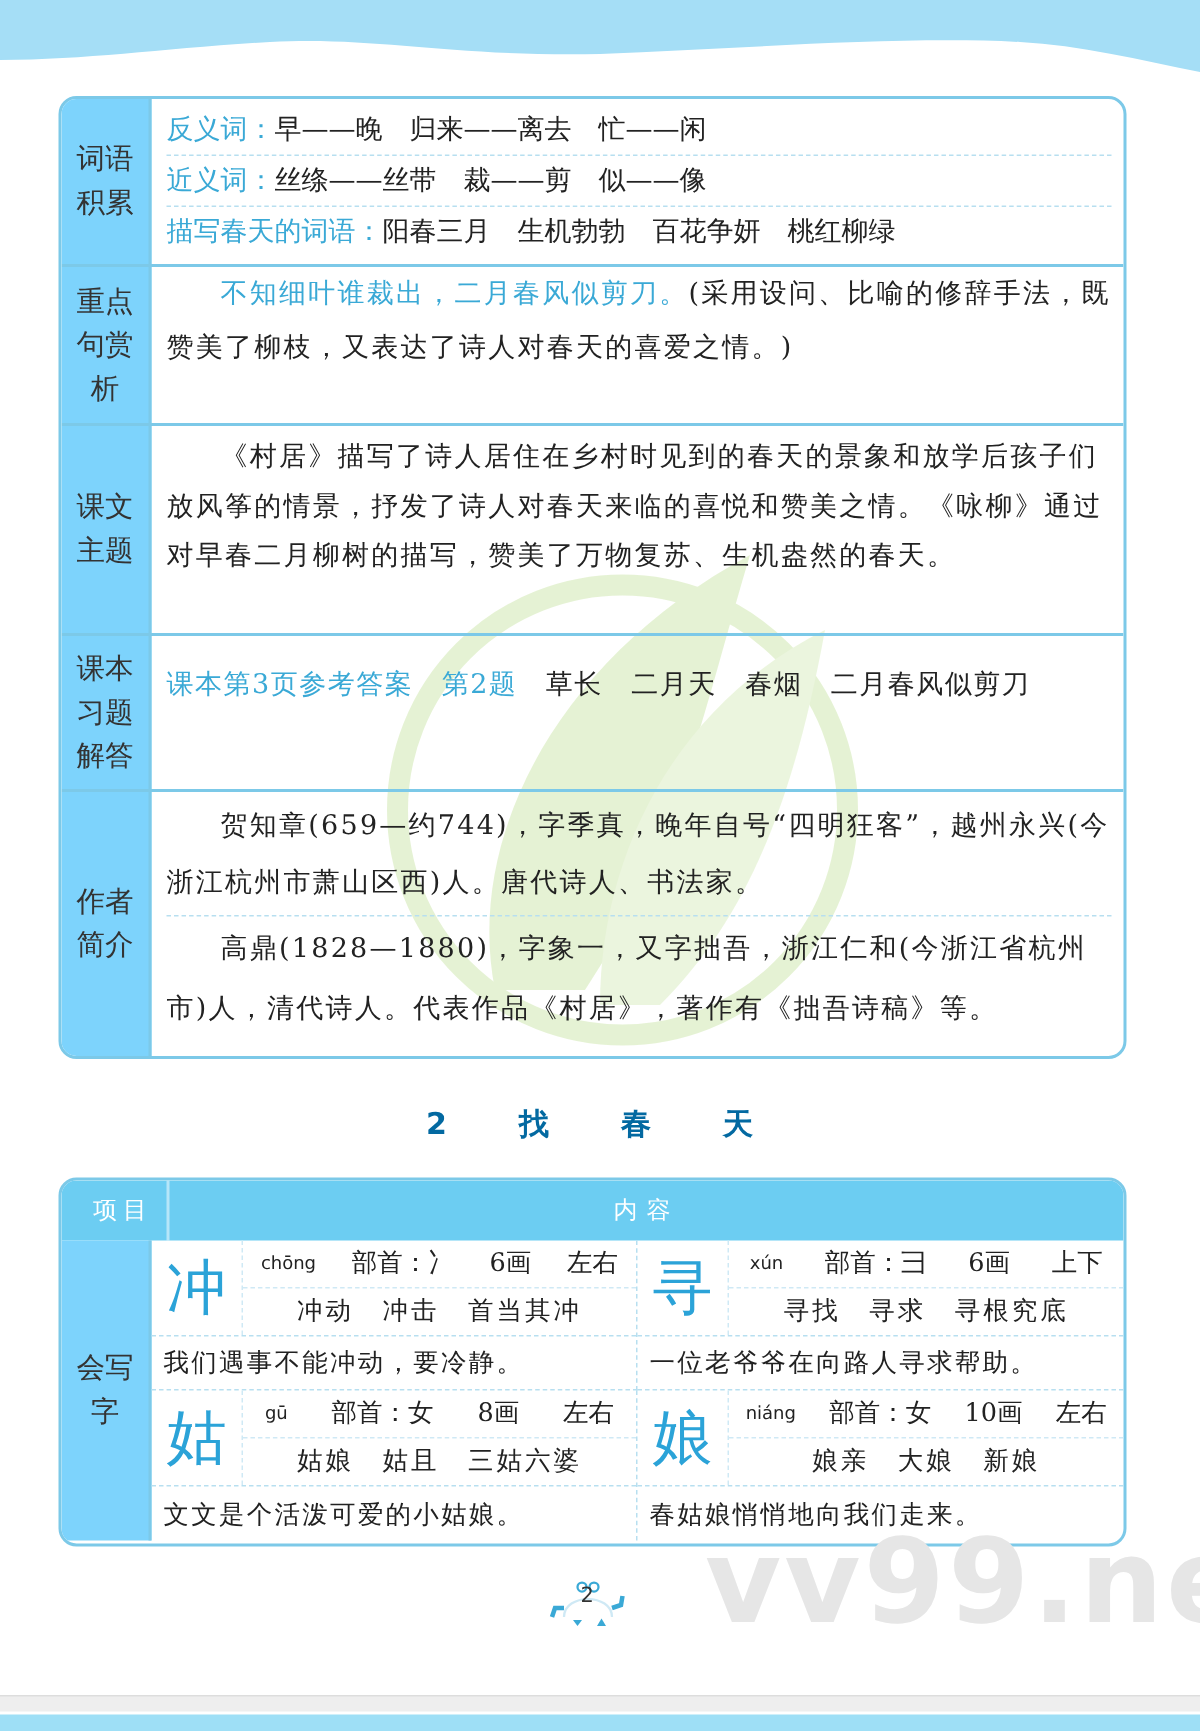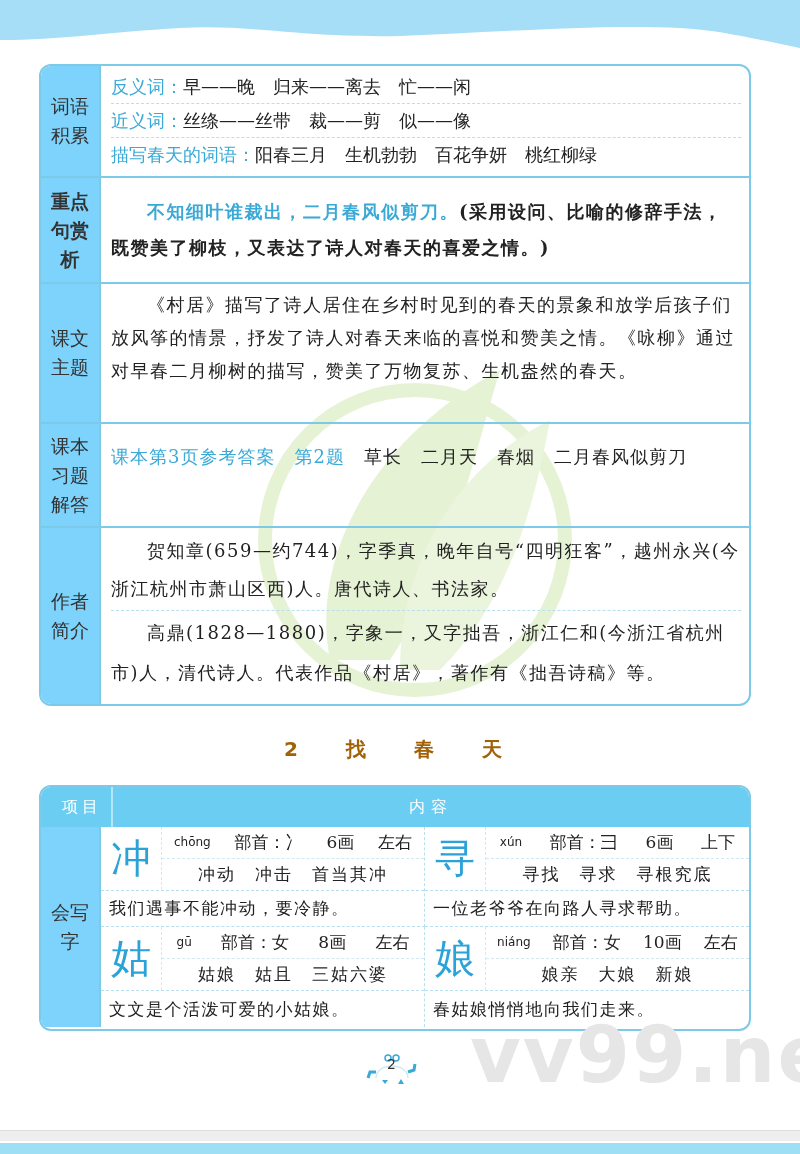--- a/index.html
+++ b/index.html
@@ -26,21 +26,21 @@
   }
   .label span { display: block; width: 40px; word-break: break-all; }
   .content { flex: 1; font-size: 18px; line-height: 31px; padding: 0 8px 0 10px; }
   .line { border-bottom: 1px dashed #b7dff0; height: 33px; line-height: 33px; white-space: nowrap; }
   .line:last-child { border-bottom: none; }
   .blue { color: #3aa9d6; }
   .para { text-indent: 2em; letter-spacing: 1.5px; }
 
   .section-title {
     position: absolute; left: 0; width: 800px; top: 736px; text-align: center;
-    font-family: "DejaVu Sans", sans-serif; font-weight: bold; font-size: 20px; color: #a16207; letter-spacing: 14px;
+    font-family: "DejaVu Sans", sans-serif; font-weight: bold; font-size: 20px; color: #0369a1; letter-spacing: 14px;
   }
 
   .box2 { top: 785px; height: 242px; }
   .head-row { display: flex; height: 40px; background: #6ccdf2; color: #fff; font-family: "DejaVu Sans", sans-serif; font-size: 16px; line-height: 40px; padding-left: 12px; }
   .head-row .h1 { width: 58px; text-align: center; border-right: 2px solid #ffffff80; letter-spacing: 4px; }
   .head-row .h2 { flex: 1; text-align: center; letter-spacing: 6px; }
   .body2 { display: flex; height: 200px; }
   .body2 .label { border-right: 2px solid #7cc9e8; }
   .grid { flex: 1; display: grid; grid-template-columns: 1fr 1fr; grid-template-rows: 1fr 1fr; }
   .cell { border-right: 1px dashed #b7dff0; border-bottom: 1px dashed #b7dff0; display: flex; flex-direction: column; }
@@ -76,25 +76,25 @@
   <div class="row" style="height:110px;">
     <div class="label">
         <span>词语积累</span>
       </div>
     <div class="content" style="padding-top:4px;">
       <div class="line"><span class="blue">反义词：</span><span>早——晚　归来——离去　忙——闲</span></div>
       <div class="line"><span class="blue">近义词：</span><span>丝绦——丝带　裁——剪　似——像</span></div>
       <div class="line"><span class="blue">描写春天的词语：</span><span>阳春三月　生机勃勃　百花争妍　桃红柳绿</span></div>
     </div>
   </div>
-  <div class="row" style="height:104px;font-weight:bold;">
+  <div class="row" style="height:104px;">
     <div class="label">
         <span>重点句赏析</span>
       </div>
-    <div class="content para" style="padding-top:16px; line-height:36px;">
+    <div class="content para" style="line-height:36px;">
       <span class="blue">不知细叶谁裁出，二月春风似剪刀。</span><span>(采用设问、比喻的修辞手法，既赞美了柳枝，又表达了诗人对春天的喜爱之情。)</span>
     </div>
   </div>
   <div class="row" style="height:138px;">
     <div class="label">
         <span>课文主题</span>
       </div>
     <div class="content para" style="padding-top:4px; line-height:33px;">《村居》描写了诗人居住在乡村时见到的春天的景象和放学后孩子们放风筝的情景，抒发了诗人对春天来临的喜悦和赞美之情。《咏柳》通过对早春二月柳树的描写，赞美了万物复苏、生机盎然的春天。</div>
   </div>
   <div class="row" style="height:102px;">

